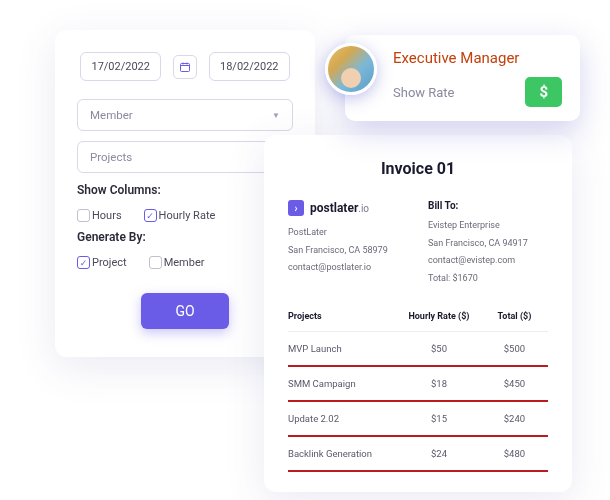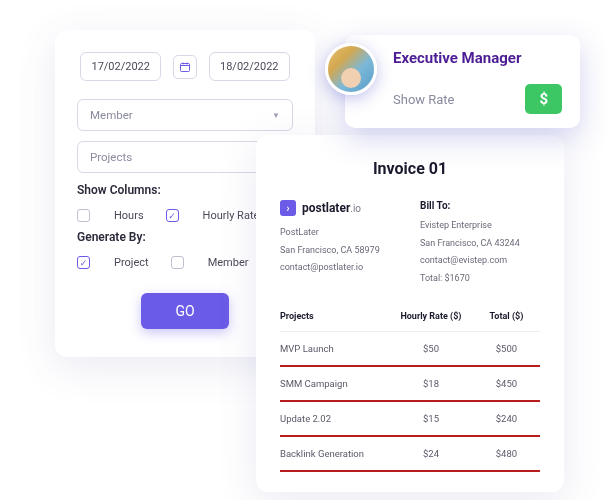--- a/index.html
+++ b/index.html
@@ -9,48 +9,48 @@
 
 .filter-card{position:absolute;left:55px;top:30px;width:260px;padding:22px 22px 28px}
 .date-row{display:flex;align-items:center;gap:12px;margin-bottom:18px;justify-content:center}
 .date-box{border:1px solid #d8d8e8;border-radius:6px;padding:7px 10px;font-size:11px;color:#4a4a5a}
 .cal-icon{width:24px;height:24px;border:1px solid #d8d8e8;border-radius:5px;display:flex;align-items:center;justify-content:center}
 .cal-icon svg{width:12px;height:12px;fill:none;stroke:#6b5ce7;stroke-width:2}
 .select-row{border:1px solid #d8d8e8;border-radius:6px;padding:8px 12px;font-size:11.5px;color:#8a8aa0;margin-bottom:10px;display:flex;justify-content:space-between;align-items:center}
 .chev{font-size:8px;color:#a0a0b8}
 .sec-label{font-size:12px;font-weight:600;color:#2a2a3a;margin:8px 0 12px}
 .check-row{display:flex;gap:22px;align-items:center}
-.check-item{display:flex;align-items:center;gap:24px;font-size:11px;color:#4a4a5a}
+.check-item{display:flex;align-items:center;gap:2px;font-size:11px;color:#4a4a5a}
 .checkbox{width:13px;height:13px;border:1.5px solid #c0c0d0;border-radius:3px;display:flex;align-items:center;justify-content:center;font-size:9px;color:#6b5ce7}
 .checkbox.checked{border-color:#6b5ce7}
 .go-btn{background:#6b5ce7;color:#fff;border:none;border-radius:6px;padding:10px 34px;font-size:14px;display:block;margin:24px auto 0;box-shadow:0 4px 12px rgba(107,92,231,0.35)}
 
 
-.invoice-card{position:absolute;left:256px;top:135px;width:308px;padding:24px 24px 20px}
+.invoice-card{position:absolute;left:264px;top:135px;width:308px;padding:24px 24px 20px}
 .inv-title{text-align:center;font-size:16px;font-weight:700;color:#1a1a2e;margin-bottom:22px}
 .inv-header{display:flex;justify-content:space-between;gap:20px;margin-bottom:22px}
 .inv-col{flex:1}
 .brand{display:flex;align-items:center;gap:6px;margin-bottom:10px}
 .brand-sq{width:16px;height:16px;background:#6b5ce7;border-radius:3px;display:flex;align-items:center;justify-content:center;color:#fff;font-size:10px;font-weight:700}
 .brand-txt{font-size:12px;font-weight:700;color:#1a1a2e}
 .brand-sub{font-size:10px;color:#7a7a8a;font-weight:400}
 .det-line{font-size:9px;color:#6a6a7a;margin-bottom:5px;line-height:1.4}
 .det-head{font-size:10px;font-weight:700;color:#1a1a2e;margin-bottom:8px}
 .inv-table{width:100%}
 .inv-thead{display:flex;font-size:9px;font-weight:700;color:#1a1a2e;padding-bottom:10px;border-bottom:1px solid #eee}
 .inv-row{display:flex;font-size:9.5px;color:#5a5a6a;padding:11px 0;border-bottom:2px solid #b91c1c}
 .col-p{flex:1.3}
 .col-r{flex:1;text-align:center}
 .col-t{flex:0.8;text-align:center}
 
 
 .manager-card{position:absolute;right:30px;top:35px;width:235px;padding:14px 18px 14px 48px;background:#fff;border-radius:10px;box-shadow:0 10px 30px rgba(80,80,200,0.25)}
 .avatar{position:absolute;left:-20px;top:8px;width:52px;height:52px;border-radius:50%;border:3px solid #fff;box-shadow:0 4px 16px rgba(80,80,200,0.35);background:linear-gradient(135deg,#e8c070 0%,#d4a850 30%,#7bb8d8 60%,#5a9cc8 100%);overflow:hidden}
 .avatar::after{content:"";position:absolute;bottom:4px;left:50%;transform:translateX(-50%);width:20px;height:20px;background:#f0d0b0;border-radius:50%}
-.mgr-title{font-size:15px;font-weight:700;color:#4c1d95;margin-bottom:17px}
+.mgr-title{font-size:15px;font-weight:400;color:#c2410c;margin-bottom:10px}
 .mgr-row{display:flex;align-items:center;justify-content:space-between}
 .mgr-label{font-size:13px;color:#8a8aa0}
 .rate-badge{background:#3cc764;color:#fff;border-radius:5px;padding:6px 14px;font-size:15px;font-weight:700}
 </style>
 </head>
 <body>
 
 <div class="card filter-card">
   <div class="date-row">
     <div class="date-box">17/02/2022</div>
@@ -103,21 +103,21 @@
         <span class="brand-sq">›</span>
         <span class="brand-txt"><span>postlater</span><span class="brand-sub">.io</span></span>
       </div>
       <div class="det-line">PostLater</div>
       <div class="det-line">San Francisco, CA 58979</div>
       <div class="det-line">contact@postlater.io</div>
     </div>
     <div class="inv-col">
       <div class="det-head">Bill To:</div>
       <div class="det-line">Evistep Enterprise</div>
-      <div class="det-line">San Francisco, CA 43244</div>
+      <div class="det-line">San Francisco, CA 94917</div>
       <div class="det-line">contact@evistep.com</div>
       <div class="det-line">Total: $1670</div>
     </div>
   </div>
   <div class="inv-table">
     <div class="inv-thead">
       <div class="col-p">Projects</div>
       <div class="col-r">Hourly Rate ($)</div>
       <div class="col-t">Total ($)</div>
     </div>

